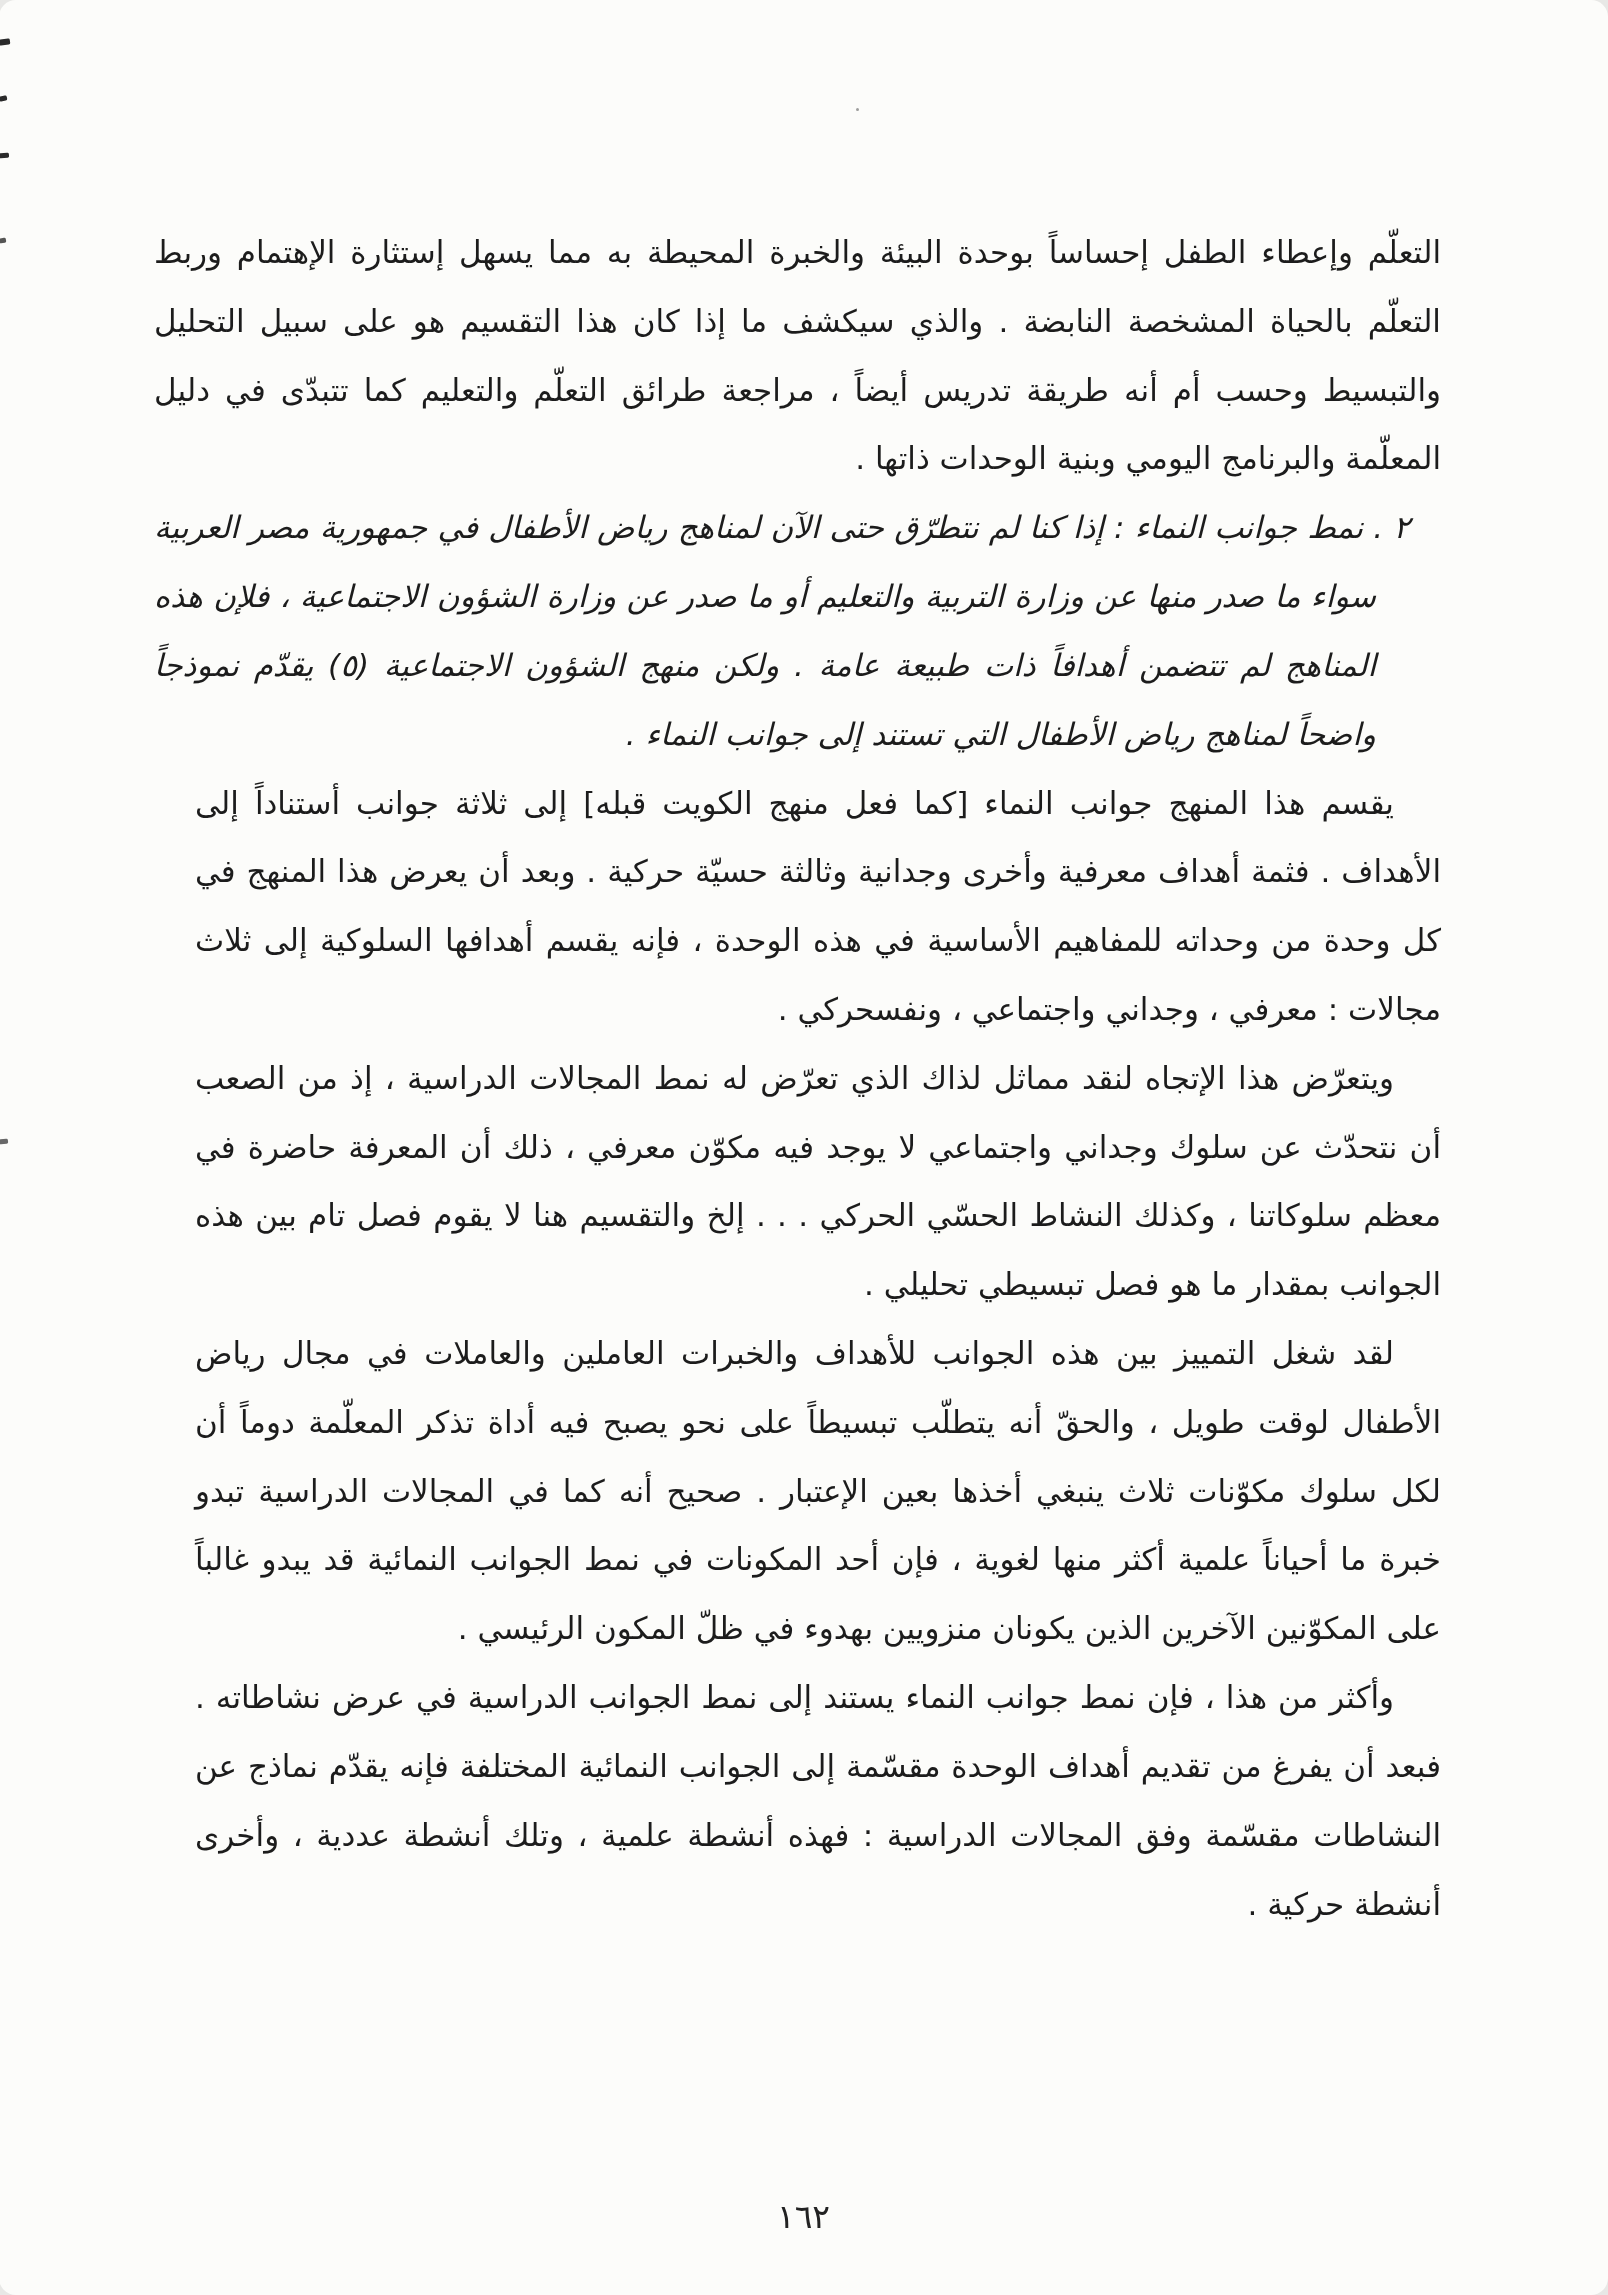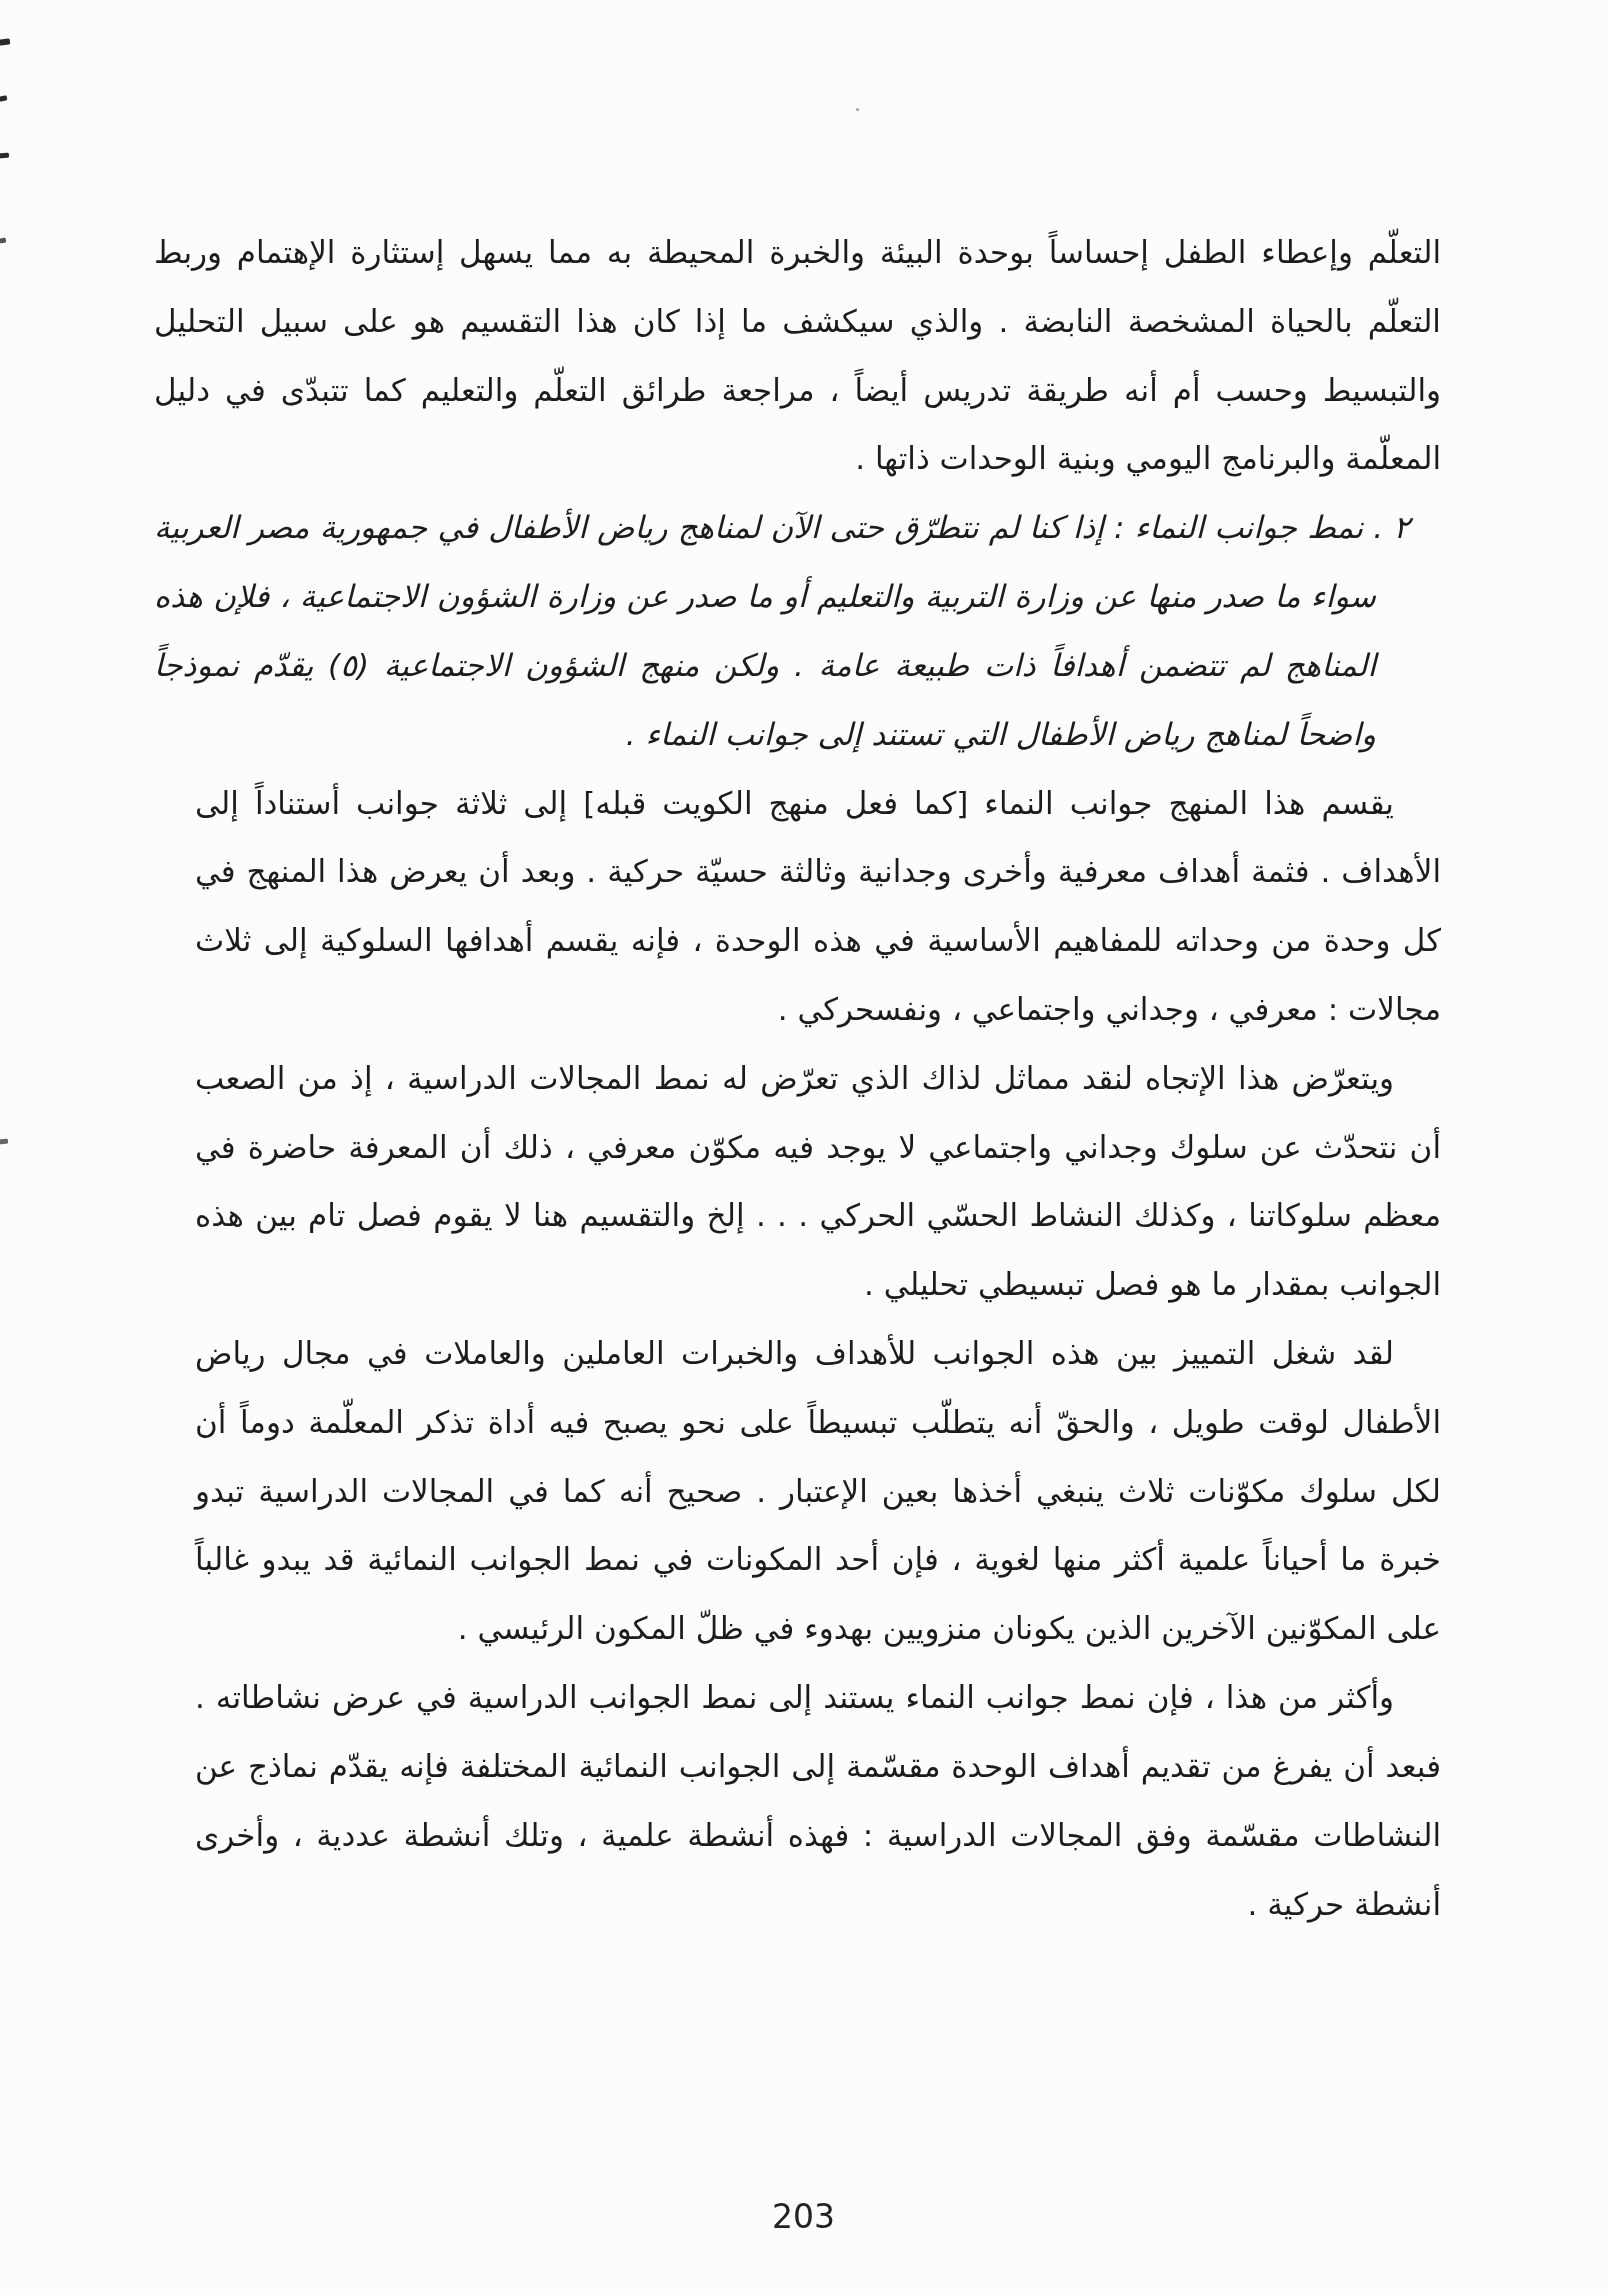--- a/index.html
+++ b/index.html
@@ -10,20 +10,21 @@
   .page {
     position: relative;
     width: 1609px;
     height: 2295px;
     margin: 0 auto;
     background: #fcfcfa;
     overflow: hidden;
     font-family: "DejaVu Sans", sans-serif;
     direction: rtl;
     color: #1c1c1c;
+    border-radius: 17px;
   }
   .text-block {
     position: absolute;
     top: 218px;
     right: 167px;
     left: 155px;
     font-size: 31px;
     line-height: 2.22;
     text-align: justify;
     letter-spacing: 0; 
@@ -89,16 +90,16 @@
     <p class="para-body">يقسم هذا المنهج جوانب النماء [كما فعل منهج الكويت قبله] إلى ثلاثة جوانب أستناداً إلى الأهداف . فثمة أهداف معرفية وأخرى وجدانية وثالثة حسيّة حركية . وبعد أن يعرض هذا المنهج في كل وحدة من وحداته للمفاهيم الأساسية في هذه الوحدة ، فإنه يقسم أهدافها السلوكية إلى ثلاث مجالات : معرفي ، وجداني واجتماعي ، ونفسحركي .</p>
 
     <p class="para-body">ويتعرّض هذا الإتجاه لنقد مماثل لذاك الذي تعرّض له نمط المجالات الدراسية ، إذ من الصعب أن نتحدّث عن سلوك وجداني واجتماعي لا يوجد فيه مكوّن معرفي ، ذلك أن المعرفة حاضرة في معظم سلوكاتنا ، وكذلك النشاط الحسّي الحركي . . . إلخ والتقسيم هنا لا يقوم فصل تام بين هذه الجوانب بمقدار ما هو فصل تبسيطي تحليلي .</p>
 
     <p class="para-body">لقد شغل التمييز بين هذه الجوانب للأهداف والخبرات العاملين والعاملات في مجال رياض الأطفال لوقت طويل ، والحقّ أنه يتطلّب تبسيطاً على نحو يصبح فيه أداة تذكر المعلّمة دوماً أن لكل سلوك مكوّنات ثلاث ينبغي أخذها بعين الإعتبار . صحيح أنه كما في المجالات الدراسية تبدو خبرة ما أحياناً علمية أكثر منها لغوية ، فإن أحد المكونات في نمط الجوانب النمائية قد يبدو غالباً على المكوّنين الآخرين الذين يكونان منزويين بهدوء في ظلّ المكون الرئيسي .</p>
 
 
     <p class="para-body">وأكثر من هذا ، فإن نمط جوانب النماء يستند إلى نمط الجوانب الدراسية في عرض نشاطاته . فبعد أن يفرغ من تقديم أهداف الوحدة مقسّمة إلى الجوانب النمائية المختلفة فإنه يقدّم نماذج عن النشاطات مقسّمة وفق المجالات الدراسية : فهذه أنشطة علمية ، وتلك أنشطة عددية ، وأخرى أنشطة حركية .</p>
   </div>
 
-  <div class="page-number">203</div>
+  <div class="page-number">١٦٢</div>
 
 </div>
 
 
 </body></html>

